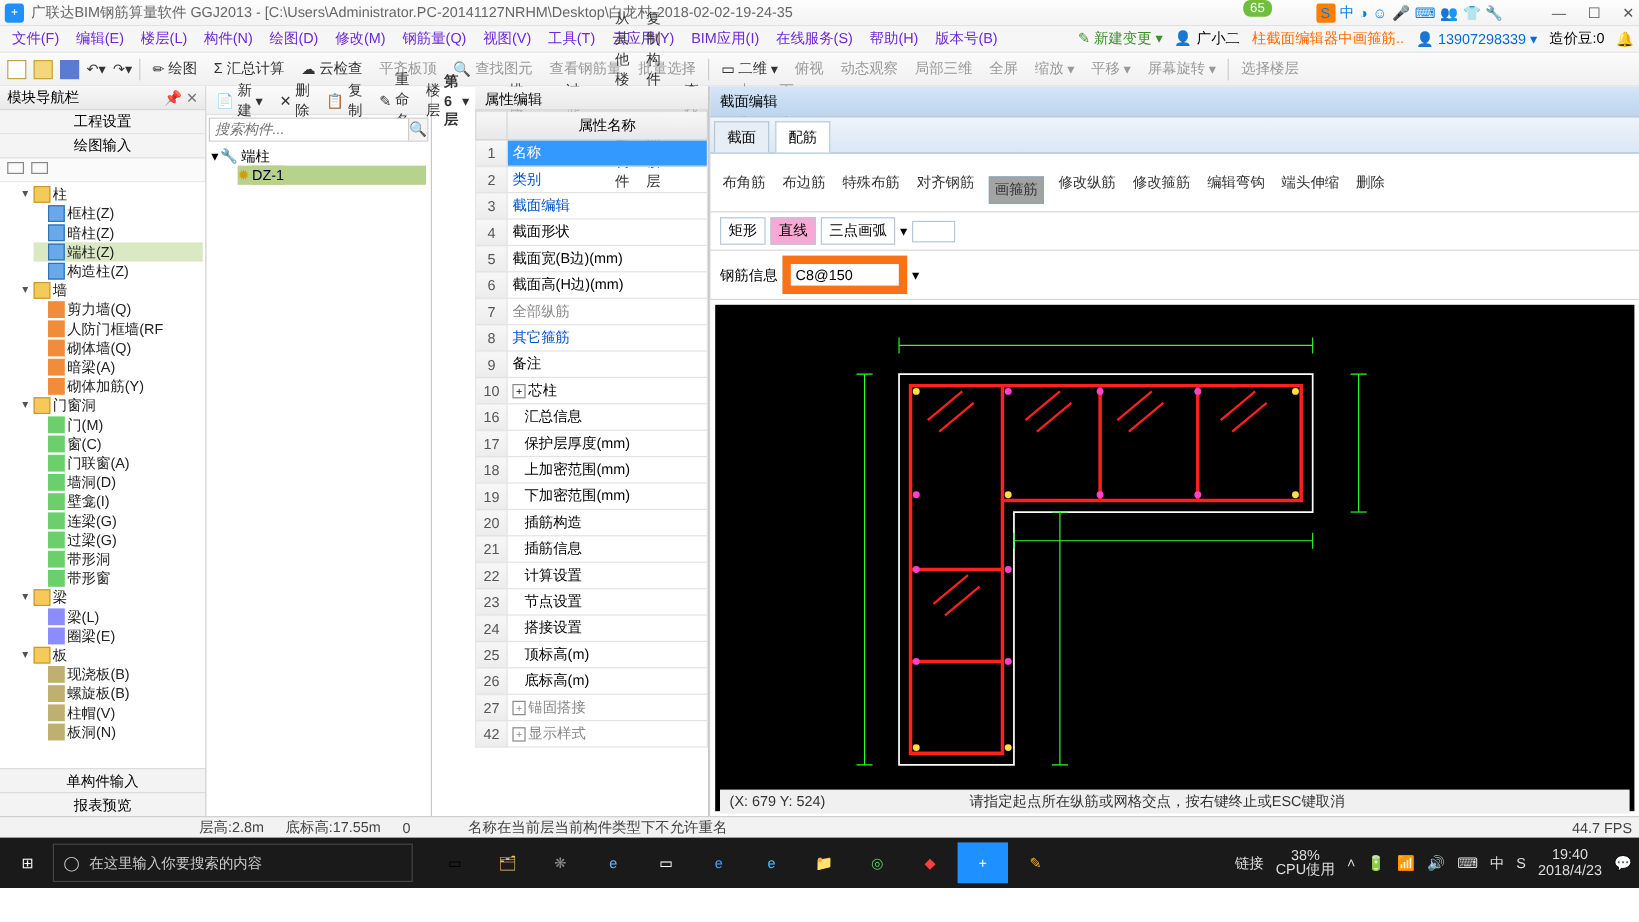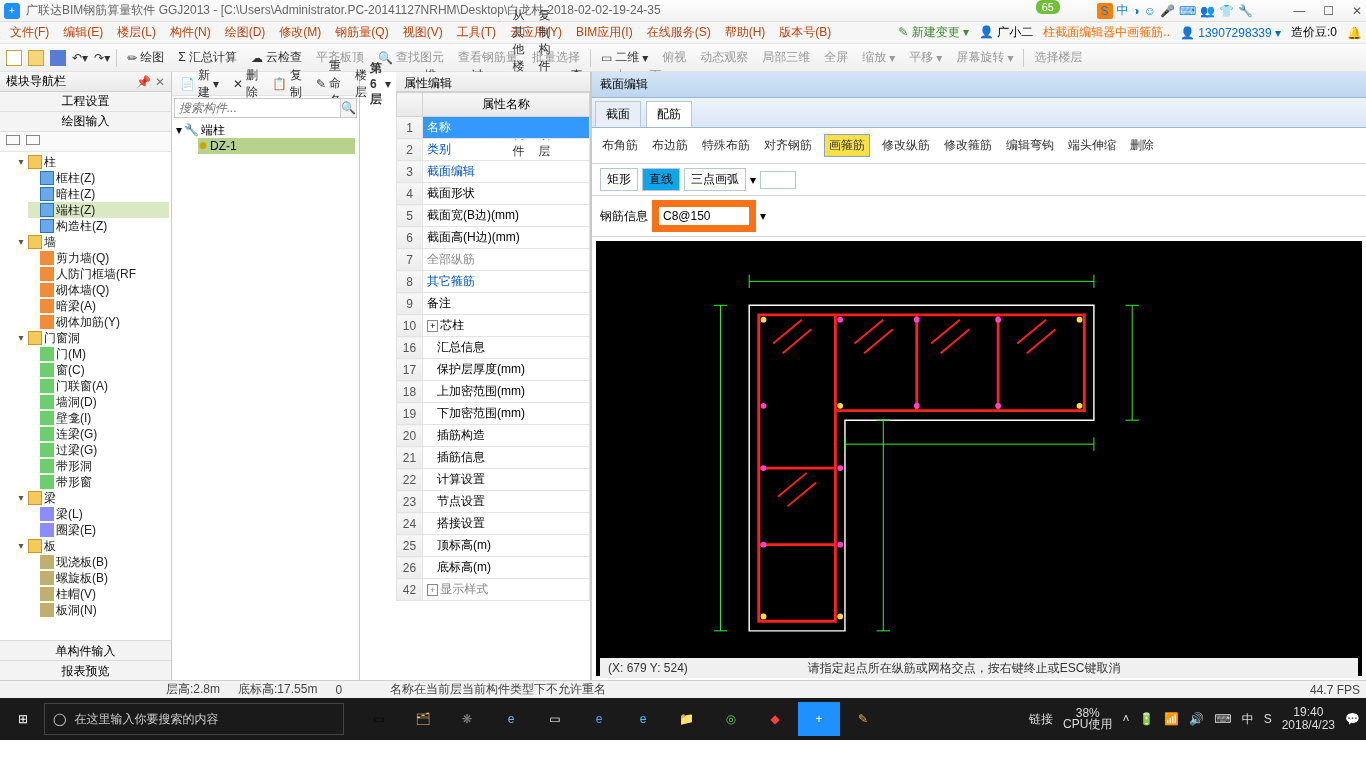--- a/index.html
+++ b/index.html
@@ -5,21 +5,21 @@
 * { margin: 0; padding: 0; box-sizing: border-box; font-family: "Microsoft YaHei", SimSun, sans-serif; font-size: 12px; }
 body { width: 1366px; height: 768px; background: #fff; overflow: hidden; position: relative; }
 .titlebar { height: 22px; background: linear-gradient(#fdfdfd,#f3f3f3); display: flex; align-items: center; padding: 0 4px; border-bottom:1px solid #ddd;}
 .titlebar .app-icon { width: 16px; height:16px; background:#1e90ff; color:#fff; display:flex;align-items:center;justify-content:center;font-size:10px;border-radius:3px;}
 .titlebar .title { color:#666; margin-left:6px; flex:0 0 auto; white-space:nowrap;}
 .titlebar .ime { margin-left:auto; display:flex; gap:4px; align-items:center;}
 .titlebar .ime span { font-size:12px; color:#0a7edc; }
 .titlebar .sgo { background:#ff7e00; color:#fff; padding:1px 4px; border-radius:2px;}
 .titlebar .winbtns { margin-left:40px; display:flex; gap:18px; color:#555;}
 .menubar { height: 22px; display:flex; align-items:center; gap:2px; padding:0 4px; background:#f6f6f6; border-bottom:1px solid #e2e2e2;}
-.menubar .m { padding:2px 6px; color:#c2410c; }
+.menubar .m { padding:2px 6px; color:#6d28d9; }
 .menubar .right { margin-left:auto; display:flex; gap:10px; align-items:center;}
 .menubar .orange { color:#ff6a00; }
 .menubar .blue { color:#006dd9; }
 .toolbar1, .toolbar2 { height: 28px; display:flex; align-items:center; gap:6px; padding:0 6px; background:linear-gradient(#fbfbfb,#f0f0f0); border-bottom:1px solid #e2e2e2; color:#333;}
 .toolbar1 .sep, .toolbar2 .sep { width:1px; height:18px; background:#ccc; }
 .tb-btn { display:flex; align-items:center; gap:3px; padding:2px 4px; }
 .tb-ico { width:16px; height:16px; display:inline-block; }
 .i-new { background:#fff; border:1px solid #bfa24a; }
 .i-open { background:#f5d67a; border:1px solid #caa23a;}
 .i-save { background:#5a7bd4; }
@@ -62,24 +62,24 @@
 .prop-grid tr.selrow td.val { background:#3399ff; color:#fff;}
 .prop-grid td.blue { color:#0050c8;}
 .prop-grid td.grey { color:#888;}
 .section-editor { flex:1; display:flex; flex-direction:column; border-left:1px solid #c9c9c9;}
 .sec-title { background:linear-gradient(#d5e6f7,#bcd5ee); border-bottom:1px solid #9bb8d3; padding:4px 8px; font-weight:normal;}
 .sec-tabs1 { display:flex; background:linear-gradient(#eef4fb,#d9e7f5); border-bottom:1px solid #9bb8d3;}
 .sec-tabs1 .tab { padding:4px 10px; border:1px solid #b5c8da; border-bottom:none; margin:3px 2px 0 3px; background:#e8eef6;}
 .sec-tabs1 .tab.active { background:#fff;}
 .sec-tabs2 { display:flex; gap:10px; padding:6px 8px; border-bottom:1px solid #d7d7d7; align-items:center;}
 .sec-tabs2 .t2 { color:#333; padding:2px 2px;}
-.sec-tabs2 .t2.active { border:1px solid #8aa5c2; background:#fde047; padding:2px 4px;}
+.sec-tabs2 .t2.active { border:1px solid #8aa5c2; background:#a3a3a3; padding:2px 4px;margin-top:13px;}
 .sec-toolbar { display:flex; gap:4px; padding:4px 8px; border-bottom:1px solid #d7d7d7; align-items:center;}
 .sec-toolbar .bx { border:1px solid #b5c8da; padding:2px 6px; background:#fff;}
-.sec-toolbar .bx.active { background:#0ea5e9;}
+.sec-toolbar .bx.active { background:#f9a8d4;}
 .sec-toolbar .pattern { width:36px; height:18px; border:1px solid #b5c8da; background:#fff;}
 .sec-info { display:flex; gap:4px; padding:4px 8px; border-bottom:1px solid #d7d7d7; align-items:center;}
 .sec-info input { border:7px solid #f97316; padding:2px 4px; width:104px;}
 .canvas-wrap { flex:1; position:relative; background:#fff; padding:4px;}
 .canvas { position:absolute; inset:4px; background:#000;}
 .canvas svg { width:100%; height:100%;}
 .canvas-status { position:absolute; bottom:2px; left:8px; right:8px; height:20px; background:#f0f0f0; display:flex; align-items:center; padding:0 8px; color:#333;}
 .canvas-status .mid { margin-left:120px;}
 .statusbar { height:18px; background:#f2f2f2; border-top:1px solid #d0d0d0; display:flex; align-items:center; padding:0 6px; color:#444; gap:18px;}
 .statusbar .r { margin-left:auto;}
@@ -357,20 +357,24 @@
               </tr>
               <tr>
                 <td class="num">25</td>
                 <td class="val ">&nbsp;&nbsp;&nbsp;顶标高(m)</td>
               </tr>
               <tr>
                 <td class="num">26</td>
                 <td class="val ">&nbsp;&nbsp;&nbsp;底标高(m)</td>
               </tr>
               <tr>
+                <td class="num">27</td>
+                <td class="val grey"><span style="border:1px solid #888;font-size:9px;padding:0 2px;margin-right:2px">+</span>锚固搭接</td>
+              </tr>
+              <tr>
                 <td class="num">42</td>
                 <td class="val grey"><span style="border:1px solid #888;font-size:9px;padding:0 2px;margin-right:2px">+</span>显示样式</td>
               </tr>
             </tbody>
         </table>
       </div>
       <div class="section-editor">
         <div class="sec-title">截面编辑</div>
         <div class="sec-tabs1">
           <span class="tab">截面</span>

